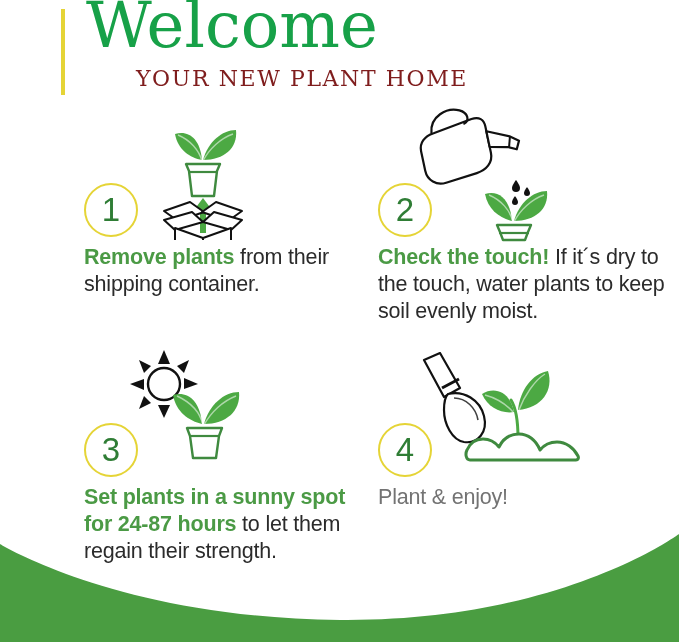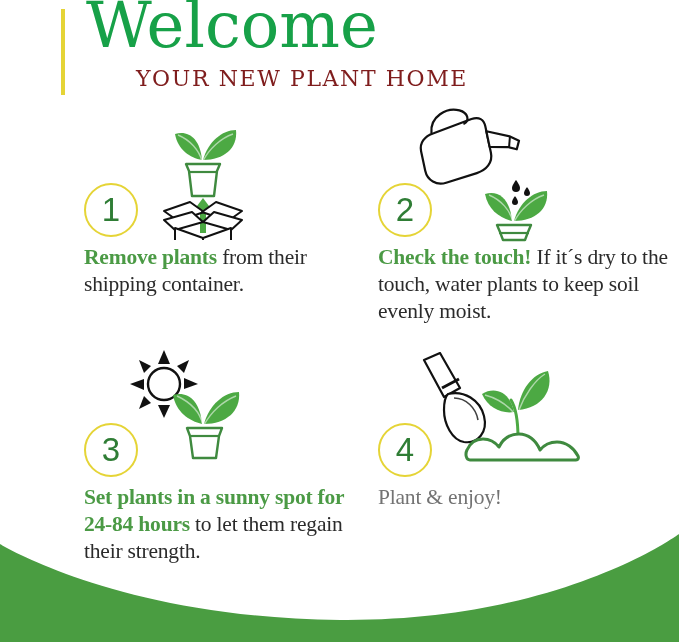--- a/index.html
+++ b/index.html
@@ -101,21 +101,21 @@
   .step-1 .step-icon { left: 66px;  top: 4px; }
   .step-2 .step-icon { left: 46px;  top: 0px; }
   .step-3 .step-icon { left: 40px;  top: 4px; }
   .step-4 .step-icon { left: 48px;  top: 8px; }
 
   .step-text {
     position: absolute;
     left: 8px;
     top: 140px;
     width: 292px;
-    font-family: Liberation Serif, serif;
+    font-family: Liberation Sans, sans-serif;
     font-size: 21.5px;
     line-height: 27px;
     color: #2b2b2b;
     letter-spacing: -0.2px;
   }
   .lead {
     color: #4b9a45;
     font-weight: bold;
   }
   .lead-light {
@@ -230,21 +230,21 @@
         <path d="M86 76 C73 73 60 64 57 47 C71 43 84 52 86 76 Z" fill="#4ca943"></path>
         <path d="M88 76 C93 57 108 44 123 44 C125 63 110 76 88 76 Z" fill="#4ca943"></path>
         <path d="M87 77 C84 64 74 54 61 48" stroke="#ffffff" stroke-width="1.4" fill="none" opacity="0.55"></path>
         <path d="M88 77 C95 64 107 53 120 48" stroke="#ffffff" stroke-width="1.4" fill="none" opacity="0.55"></path>
 
         <path d="M71 80 L106 80 L103 88 L100 110 L77 110 L74 88 Z" stroke="#3f8a3f" stroke-width="2.4" fill="#ffffff" stroke-linejoin="round"></path>
         <line x1="73" y1="88" x2="104" y2="88" stroke="#3f8a3f" stroke-width="2.2"></line>
       </svg>
     </div>
     <div class="step-text">
-      <span class="lead">Set plants in a sunny spot for 24-84 hours</span><span> to let them regain their strength.</span>
+      <span class="lead">Set plants in a sunny spot for 24-87 hours</span><span> to let them regain their strength.</span>
     </div>
   </div>
 
   <div class="step step-4">
     <div class="badge">
       <span class="badge-num">4</span>
     </div>
     <div class="step-icon">
       <svg width="170" height="115" viewBox="0 0 170 115" fill="none">
 

